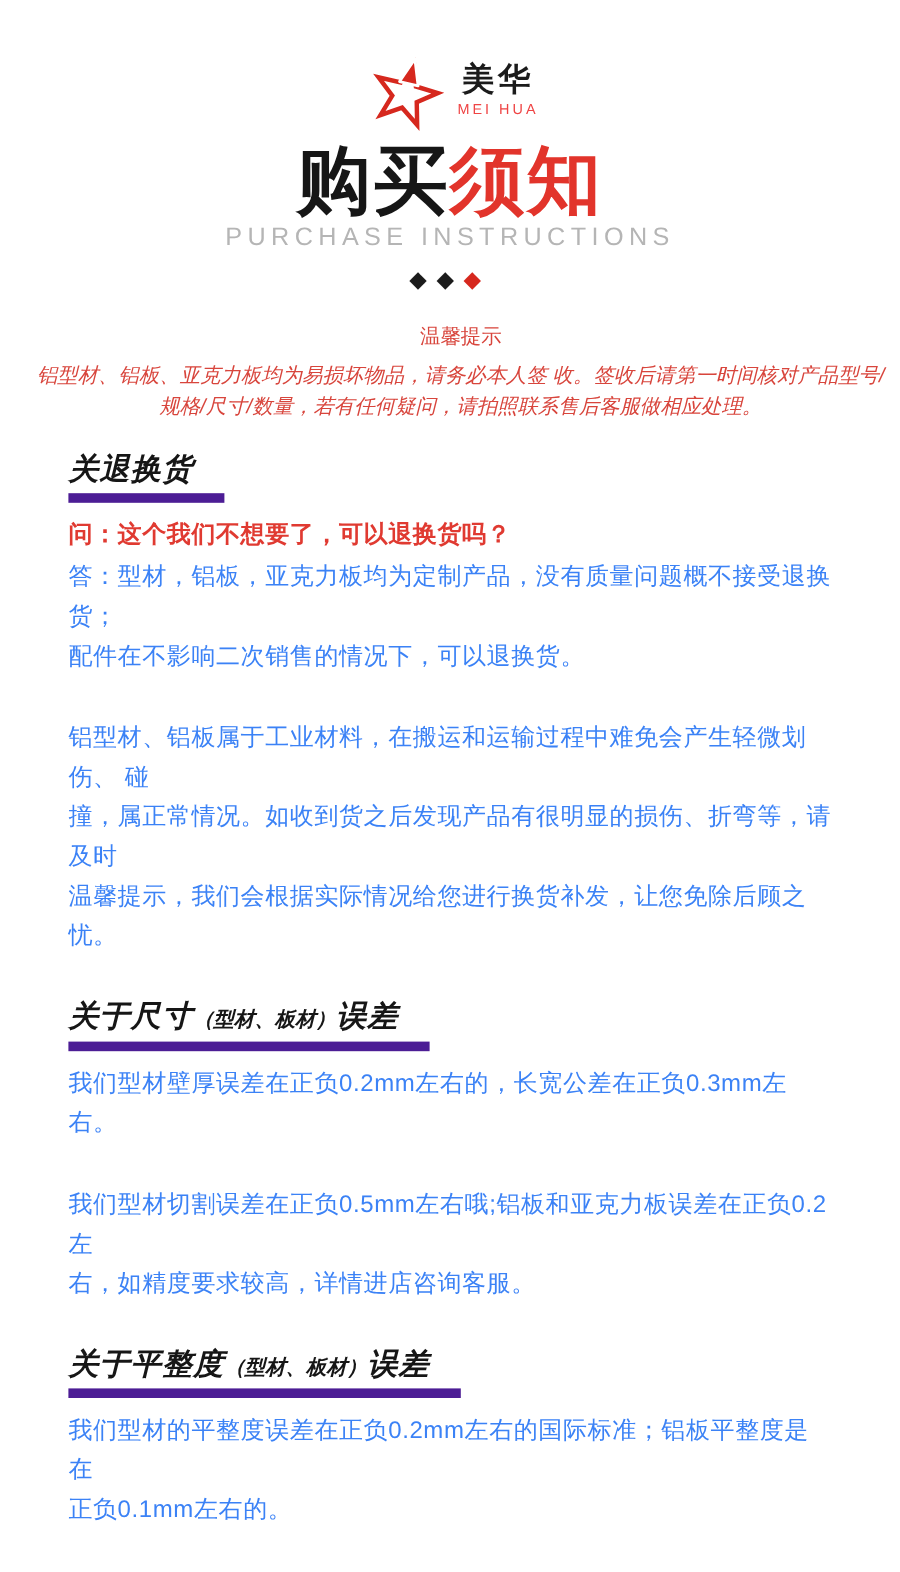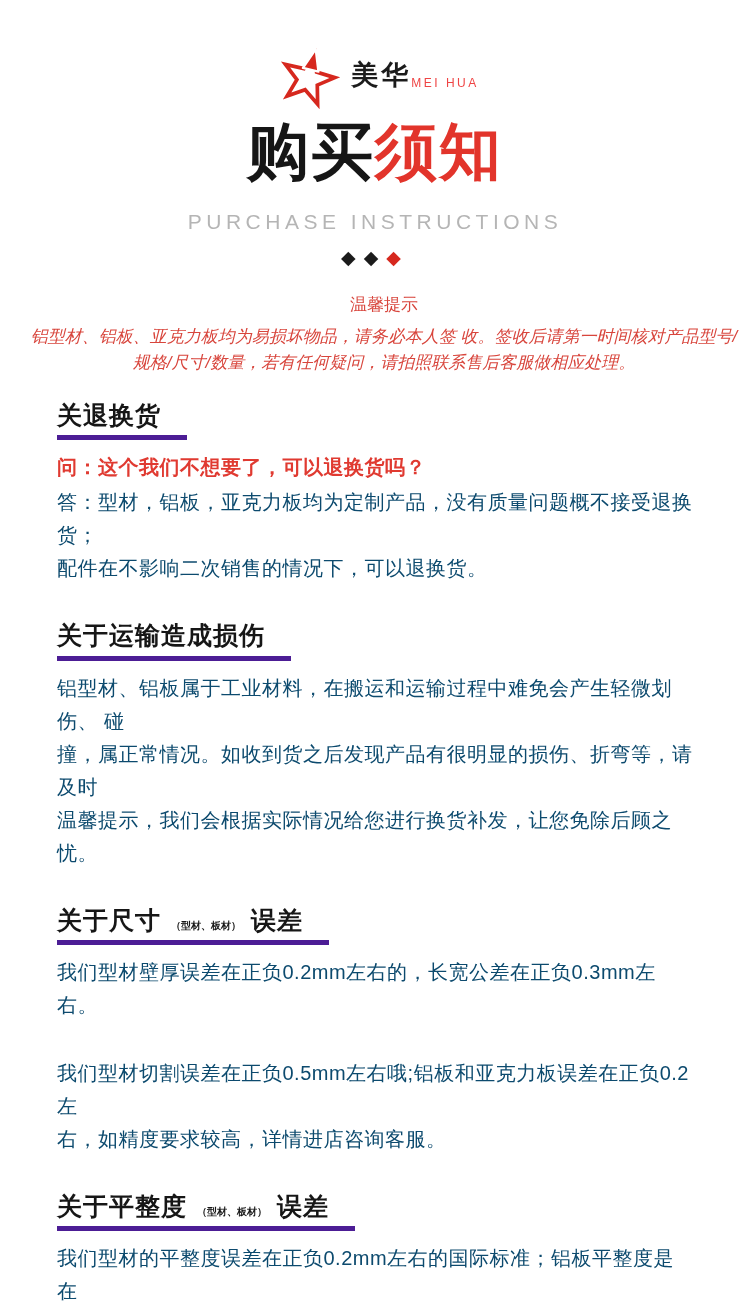--- a/index.html
+++ b/index.html
@@ -18,35 +18,35 @@
   }
   
   .logo{
     margin-top:40px;
     display:flex;
     justify-content:center;
     align-items:center;
     gap:6px;
   }
   .logo-star{width:74px;height:70px;flex:0 0 auto;}
-  .logo-text{display:flex;flex-direction:row;align-items:flex-end;line-height:1;}
+  .logo-text{display:flex;flex-direction:column;align-items:center;line-height:1;}
   .logo-cn{font-size:27px;font-weight:700;color:#1b1b1b;letter-spacing:3px;}
   .logo-en{font-size:12px;color:#ef4444;letter-spacing:2.5px;margin-top:5px;}
   .main-title{
     margin-top:8px;
     text-align:center;
     font-size:62px;
     font-weight:800;
     letter-spacing:2px;
     line-height:1.1;
     color:#161616;
   }
   .main-title .red{color:#e2342b;}
   .subtitle{
-    margin-top:24px;
+    margin-top:0;
     text-align:center;
     font-size:21px;
     letter-spacing:4.5px;
     color:#b5b5b5;
   }
   .diamonds{
     margin-top:14px;
     text-align:center;
     font-size:19px;
     letter-spacing:8px;
@@ -69,28 +69,29 @@
     margin:0 0 11px 0;
     font-size:25px;
     font-weight:700;
     color:#161616;
     letter-spacing:1px;
     line-height:1.25;
   }
   .h-inner{
     display:inline-block;
     padding:0 26px 4px 0;
-    border-bottom:5px solid #4c1d95;
+    border-bottom:8px solid #4c1d95;
+    font-style:italic;
   }
-  .h-sub{font-size:10px;font-weight:700;letter-spacing:0;margin:0 10px;}
+  .h-sub{font-size:17px;font-weight:700;letter-spacing:0;margin:0 0;}
   .section p{
     margin:0;
     font-size:20px;
     line-height:33px;
-    color:#0c4a6e;
+    color:#3b82f6;
     letter-spacing:0.5px;
     white-space:pre-line;
   }
   .para-q{color:#e03a31 !important;margin-bottom:2px !important;font-weight:bold;}
 </style>
 </head>
 <body>
 
 <div class="page">
 
@@ -124,21 +125,20 @@
   <div class="sections">
   <div class="section">
     <h2><span class="h-inner"><span class="h-main">关退换货</span></span></h2>
     <p class="para-q">问：这个我们不想要了，可以退换货吗？</p>
     <p class="para-a">答：型材，铝板，亚克力板均为定制产品，没有质量问题概不接受退换货；
 配件在不影响二次销售的情况下，可以退换货。</p>
 
   </div>
 
   <div class="section">
-    <h2><span class="h-inner"><span class="h-main">关于运输造成损伤</span></span></h2>
 
     <p class="para-body">铝型材、铝板属于工业材料，在搬运和运输过程中难免会产生轻微划伤、 碰
 撞，属正常情况。如收到货之后发现产品有很明显的损伤、折弯等，请 及时
 温馨提示，我们会根据实际情况给您进行换货补发，让您免除后顾之忧。</p>
   </div>
 
   <div class="section">
     <h2><span class="h-inner"><span class="h-main">关于尺寸</span><span class="h-sub">（型材、板材）</span><span class="h-suffix">误差</span></span></h2>
 
     <p class="para-body">我们型材壁厚误差在正负0.2mm左右的，长宽公差在正负0.3mm左右。</p>

